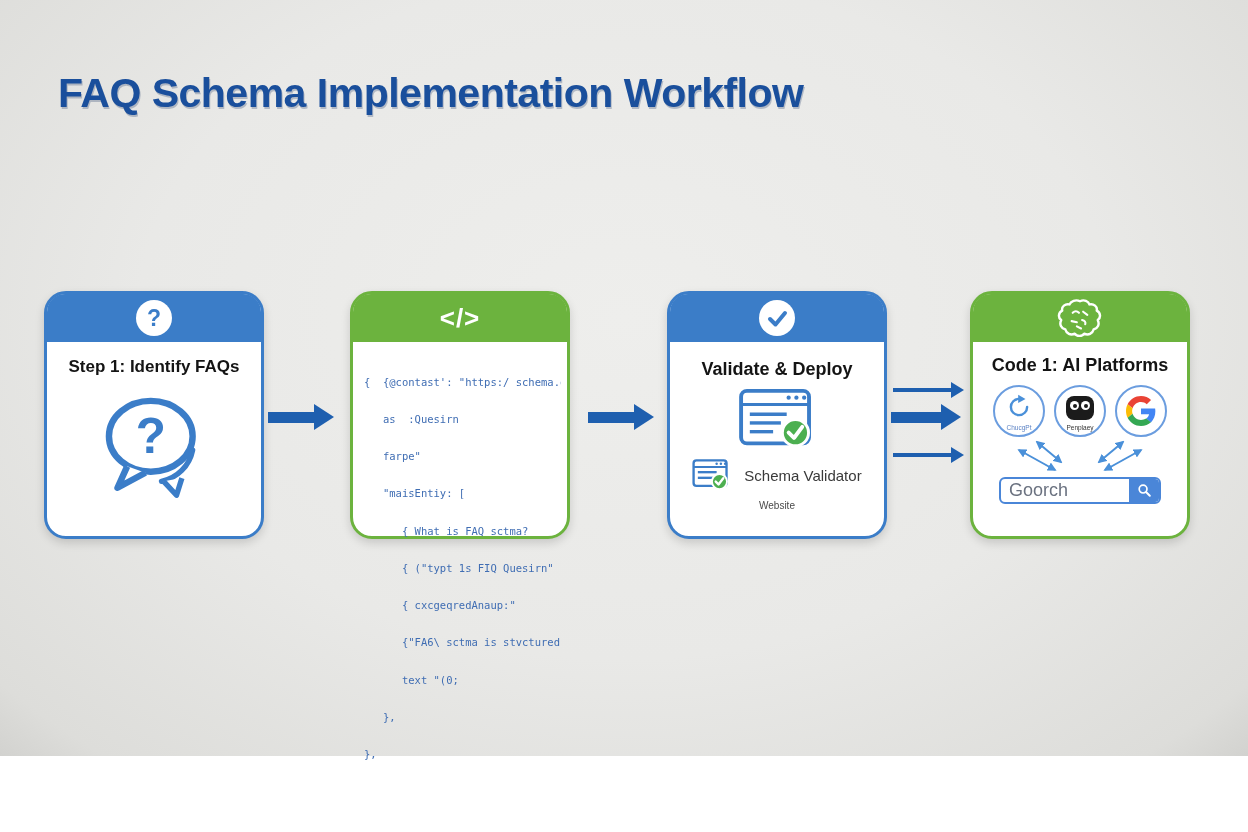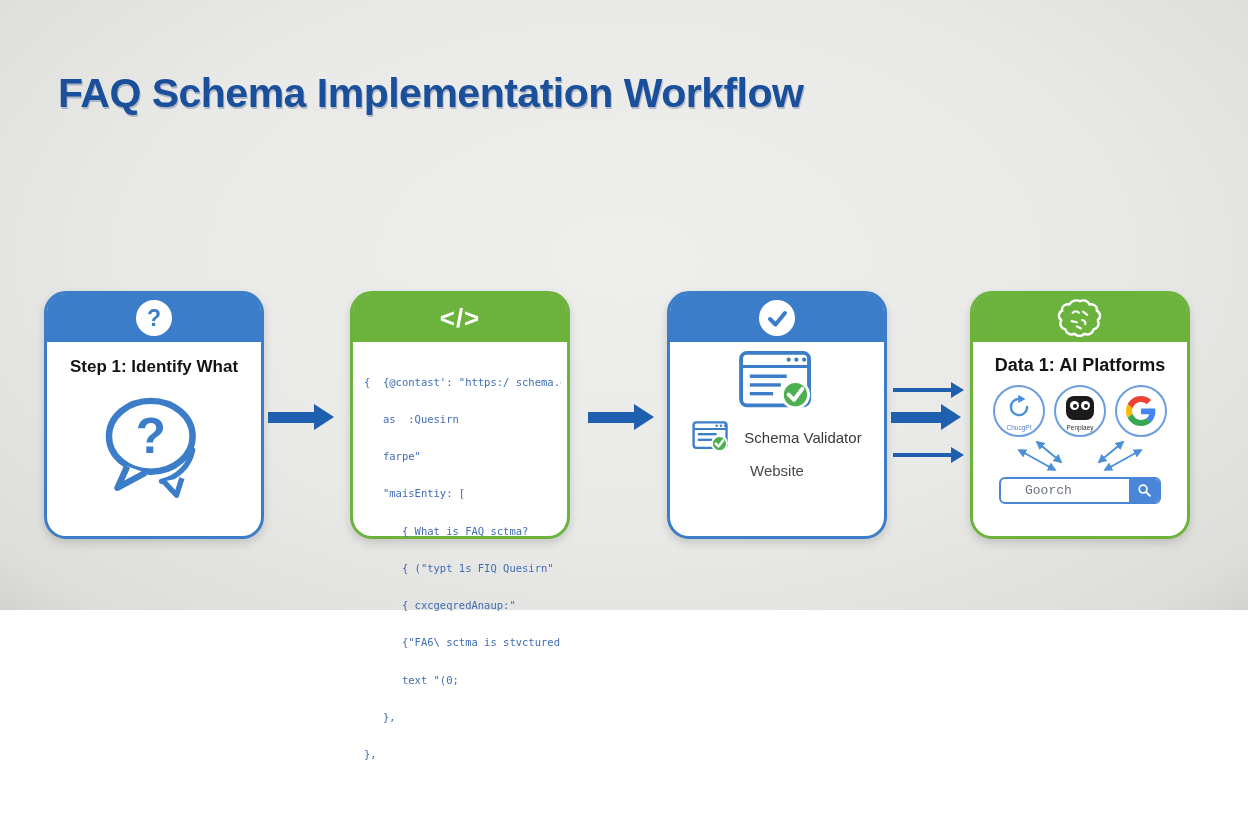--- a/index.html
+++ b/index.html
@@ -1,17 +1,17 @@
 <!DOCTYPE html>
 <html style="--title: #1a4f9c; --header-blue: #3b7dc8; --header-green: #6cb33e; --arrow: #1e5faf; --code: #3f6db3; --badge-green: #4caf50; --circle-border: #6b9ddf; --search-blue: #4a86d8; --small-arrow: #4a90d9;"><head>
 <meta charset="utf-8">
 <style>
   html,body{margin:0;padding:0;}
   body{width:1248px;height:832px;overflow:hidden;font-family:"Liberation Sans",sans-serif;}
-  .canvas{position:relative;width:1248px;height:610px;
+  .canvas{position:relative;width:1248px;height:756px;
     background:radial-gradient(ellipse at 50% 42%, #eeeeec 0%, #e9e9e7 55%, #dddddA 92%, #d2d2cf 100%);}
   .page-title{position:absolute;left:58px;top:70px;font-size:41px;font-weight:800;
     color:var(--title,#1a4f9c);letter-spacing:-0.5px;text-shadow:1px 2px 0 rgba(10,40,90,.25);}
   
   .card{position:absolute;top:291px;width:220px;height:248px;background:#fff;border-radius:22px;
     box-shadow:0 4px 10px rgba(0,0,0,.15);box-sizing:border-box;}
   .card.blue{border:3px solid var(--header-blue,#3b7dc8);}
   .card.green{border:3px solid var(--header-green,#6cb33e);}
   .card-header{height:48px;border-radius:18px 18px 0 0;display:flex;align-items:center;justify-content:center;}
   .card.blue .card-header{background:var(--header-blue,#3b7dc8);}
@@ -23,35 +23,35 @@
   .card-title.two-line{font-size:18px;line-height:22px;margin-top:12px;}
   
   .bubble-wrap{display:flex;justify-content:center;margin-top:14px;}
   
   .code-block{margin:9px 6px 0 11px;font-family:"DejaVu Sans Mono",monospace;font-size:10.5px;
     line-height:12.4px;color:var(--code,#3f6db3);white-space:pre;overflow:hidden;}
   
   .big-icon-wrap{display:flex;justify-content:center;margin-top:8px;}
   .validator-row{display:flex;align-items:center;justify-content:center;gap:14px;margin-top:5px;}
   .validator-label{font-size:15px;color:#3a3a3a;}
-  .website-label{margin-top:9px;text-align:center;font-size:15px;color:#4a4a4a;}
+  .website-label{margin-top:9px;text-align:center;font-size:10px;color:#4a4a4a;}
   
   .platform-row{display:flex;justify-content:center;gap:9px;margin-top:9px;}
   .platform-circle{width:52px;height:52px;border:2px solid var(--circle-border,#6b9ddf);border-radius:50%;
     background:#fff;position:relative;box-sizing:border-box;display:flex;align-items:center;justify-content:center;}
   .platform-label{position:absolute;bottom:4px;left:0;right:0;text-align:center;font-size:6.5px;color:#5b82c4;}
   .platform-label.dark{color:#333;}
   .owl{width:28px;height:24px;background:#1b1b1b;border-radius:8px;position:relative;margin-top:-6px;}
   .owl .eye{position:absolute;top:5px;width:9px;height:9px;border-radius:50%;background:#fff;}
   .owl .eye .pupil{position:absolute;top:2.5px;left:2.5px;width:4px;height:4px;border-radius:50%;background:#1b1b1b;}
   .mini-arrows{display:block;margin:2px auto 0 auto;}
   .search-bar{width:162px;height:27px;margin:2px auto 0 auto;border:2px solid var(--search-blue,#4a86d8);
     border-radius:6px;background:#fff;display:flex;align-items:stretch;overflow:hidden;box-sizing:border-box;}
-  .search-input{flex:1;border:none;outline:none;padding:0 0 0 24px;font-size:13px;color:#6b7280;
-    font-family:Liberation Mono, monospace;min-width:0;background:transparent;}
+  .search-input{flex:1;border:none;outline:none;padding:0 0 0 8px;font-size:18px;color:#6b7280;
+    font-family:Liberation Sans, sans-serif;min-width:0;background:transparent;}
   .search-btn{width:30px;border:none;background:var(--search-blue,#4a86d8);display:flex;align-items:center;
     justify-content:center;cursor:pointer;border-radius:0 3px 3px 0;padding:0;}
   
   .flow-arrow{position:absolute;display:flex;align-items:center;}
   .flow-arrow .shaft{background:var(--arrow,#1e5faf);}
   .flow-arrow.thick .shaft{height:11px;}
   .flow-arrow.thick .head{width:0;height:0;border-top:13px solid transparent;border-bottom:13px solid transparent;
     border-left:20px solid var(--arrow,#1e5faf);}
   .flow-arrow.thin .shaft{height:4.5px;}
   .flow-arrow.thin .head{width:0;height:0;border-top:8px solid transparent;border-bottom:8px solid transparent;
@@ -63,21 +63,21 @@
 <div class="canvas">
 
   <div class="page-title">FAQ Schema Implementation Workflow</div>
 
   <div class="card blue" style="left:44px;">
     <div class="card-header">
       <div class="hdr-circle">
         <span class="hdr-qmark">?</span>
       </div>
     </div>
-    <div class="card-title">Step 1: Identify What</div>
+    <div class="card-title">Step 1: Identify FAQs</div>
     <div class="bubble-wrap">
       <svg width="118" height="112" viewBox="0 0 110 104">
         <ellipse cx="52" cy="42" rx="39" ry="33" fill="none" stroke="#3b7dc8" stroke-width="6"></ellipse>
         <path d="M30 70 L21 90 L47 76" fill="#fff" stroke="#3b7dc8" stroke-width="6" stroke-linejoin="round"></path>
         <text x="52" y="58" text-anchor="middle" font-family="Liberation Sans, sans-serif" font-size="46" font-weight="bold" fill="#3b7dc8">?</text>
         <path d="M91 55 A 37 37 0 0 1 62 84" fill="none" stroke="#3b7dc8" stroke-width="5" stroke-linecap="round"></path>
         <path d="M64 84 L76 97 L81 81" fill="#fff" stroke="#3b7dc8" stroke-width="5" stroke-linejoin="round"></path>
       </svg>
     </div>
   </div>
@@ -112,20 +112,21 @@
   </div>
 
   <div class="card blue" style="left:667px;">
     <div class="card-header">
       <div class="hdr-circle">
         <svg width="24" height="24" viewBox="0 0 24 24">
             <polyline points="5,13 10.5,18.5 20,7" fill="none" stroke="#3b7dc8" stroke-width="4" stroke-linecap="round" stroke-linejoin="round"></polyline>
           </svg>
       </div>
     </div>
+    <div class="card-title" style="font-size:18px;margin-top:17px;">Validate &amp; Deploy</div>
     <div class="big-icon-wrap">
       <svg width="78" height="66" viewBox="0 0 80 68">
         <rect x="3" y="3" width="70" height="54" rx="6" fill="#fff" stroke="#3b7dc8" stroke-width="4"></rect>
         <line x1="3" y1="17" x2="73" y2="17" stroke="#3b7dc8" stroke-width="3"></line>
         <circle cx="52" cy="10" r="2.2" fill="#3b7dc8"></circle>
           <circle cx="60" cy="10" r="2.2" fill="#3b7dc8"></circle>
           <circle cx="68" cy="10" r="2.2" fill="#3b7dc8"></circle>
         <line x1="12" y1="27" x2="50" y2="27" stroke="#3b7dc8" stroke-width="3.5"></line>
         <line x1="12" y1="36" x2="44" y2="36" stroke="#3b7dc8" stroke-width="3.5"></line>
         <line x1="12" y1="45" x2="36" y2="45" stroke="#3b7dc8" stroke-width="3.5"></line>
@@ -167,21 +168,21 @@
     <div class="card-header">
       <svg width="46" height="38" viewBox="0 0 44 36">
         <path d="M22 2 C26 0 30 2 31 5 C35 4 39 7 38 11 C42 13 42 18 39 20 C41 24 39 28 35 29 C34 33 30 35 26 33 C24 36 19 36 17 33 C13 35 9 33 8 29 C4 28 2 24 4 20 C1 18 1 13 5 11 C4 7 8 4 12 5 C13 2 18 0 22 2 Z" fill="none" stroke="#fff" stroke-width="2.3" stroke-linejoin="round"></path>
         <path d="M15 13 q3 -3 6 0" fill="none" stroke="#fff" stroke-width="2" stroke-linecap="round"></path>
         <path d="M25 12 l4 3" stroke="#fff" stroke-width="2" stroke-linecap="round"></path>
         <path d="M14 21 l5 1" stroke="#fff" stroke-width="2" stroke-linecap="round"></path>
         <path d="M24 20 q4 1 3 4" fill="none" stroke="#fff" stroke-width="2" stroke-linecap="round"></path>
         <path d="M19 26 l4 2" stroke="#fff" stroke-width="2" stroke-linecap="round"></path>
       </svg>
     </div>
-    <div class="card-title two-line">Data 1: AI Platforms</div>
+    <div class="card-title two-line">Code 1: AI Platforms</div>
 
     <div class="platform-row">
       <div class="platform-circle">
         <svg width="26" height="26" viewBox="0 0 32 32" style="margin-top:-8px;">
           <path d="M26 16 A 10 10 0 1 1 16 6" fill="none" stroke="#4a90d9" stroke-width="3" stroke-linecap="round"></path>
           <polygon points="15,1 24,6 15,11" fill="#4a90d9"></polygon>
         </svg>
         <div class="platform-label">ChucgPt</div>
       </div>
       <div class="platform-circle">

